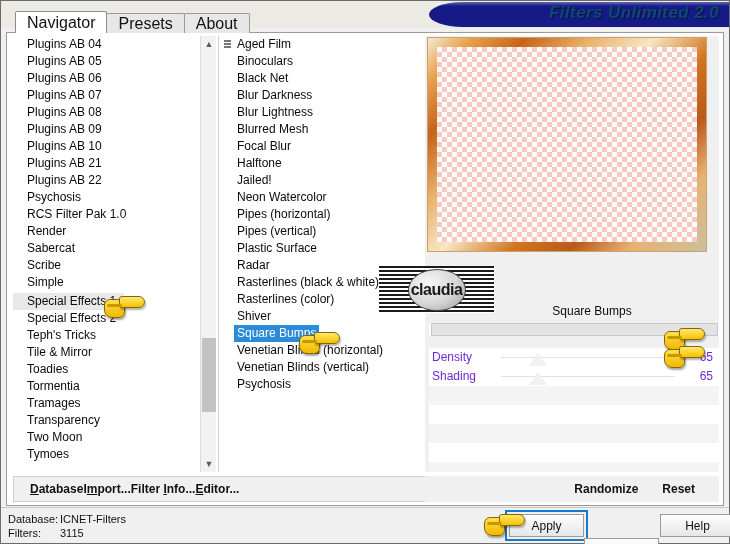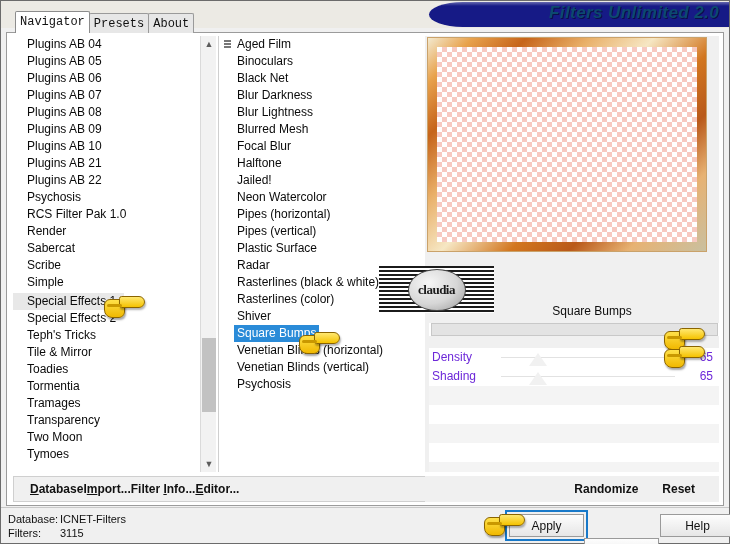--- a/index.html
+++ b/index.html
@@ -42,28 +42,28 @@
     text-shadow: 1px 1px 0 rgba(0,0,0,.45);
     white-space: nowrap;
   }
 
   
   #tabs {
     position: absolute; left: 14px; top: 11px; height: 21px;
     display: flex; align-items: flex-end; z-index: 6;
   }
   .tab {
-    height: 20px; padding: 0 4px;
-    font-size: 12px; color: #111;
+    height: 20px; padding: 0 11px;
+    font-size: 16px; color: #111;
     line-height: 20px;
     border: 1px solid #9a9a9a;
     border-bottom: none;
     background: #e7e7e7;
     margin-right: -1px;
-    border-top-left-radius: 2px; border-top-right-radius: 2px; font-family: Liberation Mono, monospace;
+    border-top-left-radius: 2px; border-top-right-radius: 2px;
   }
   .tab.active {
     background: #ffffff;
     height: 22px; line-height: 21px;
     border-color: #8c8c8c;
     position: relative; z-index: 2;
   }
 
   
   #client {
@@ -165,22 +165,22 @@
   #wm-globe {
     position: absolute; left: 50%; top: 50%;
     transform: translate(-50%, -50%);
     width: 58px; height: 42px;
     border-radius: 50%;
     background: radial-gradient(ellipse at 35% 32%, #f6f6f6 0%, #d6d6d6 55%, #9a9a9a 100%);
     border: 1px solid #444;
     display: flex; align-items: center; justify-content: center;
   }
   #wm-text {
-    font-size: 13px; font-weight: bold; color: #1a1a1a;
-    font-family: Liberation Serif, serif;
+    font-size: 16px; font-weight: bold; color: #1a1a1a;
+    font-family: Liberation Sans, sans-serif;
     letter-spacing: -.5px;
   }
 
   
   #param-panel {
     position: absolute; left: 422px; top: 266px;
     width: 290px; height: 173px;
     background: #ffffff;
     overflow: hidden;
   }

